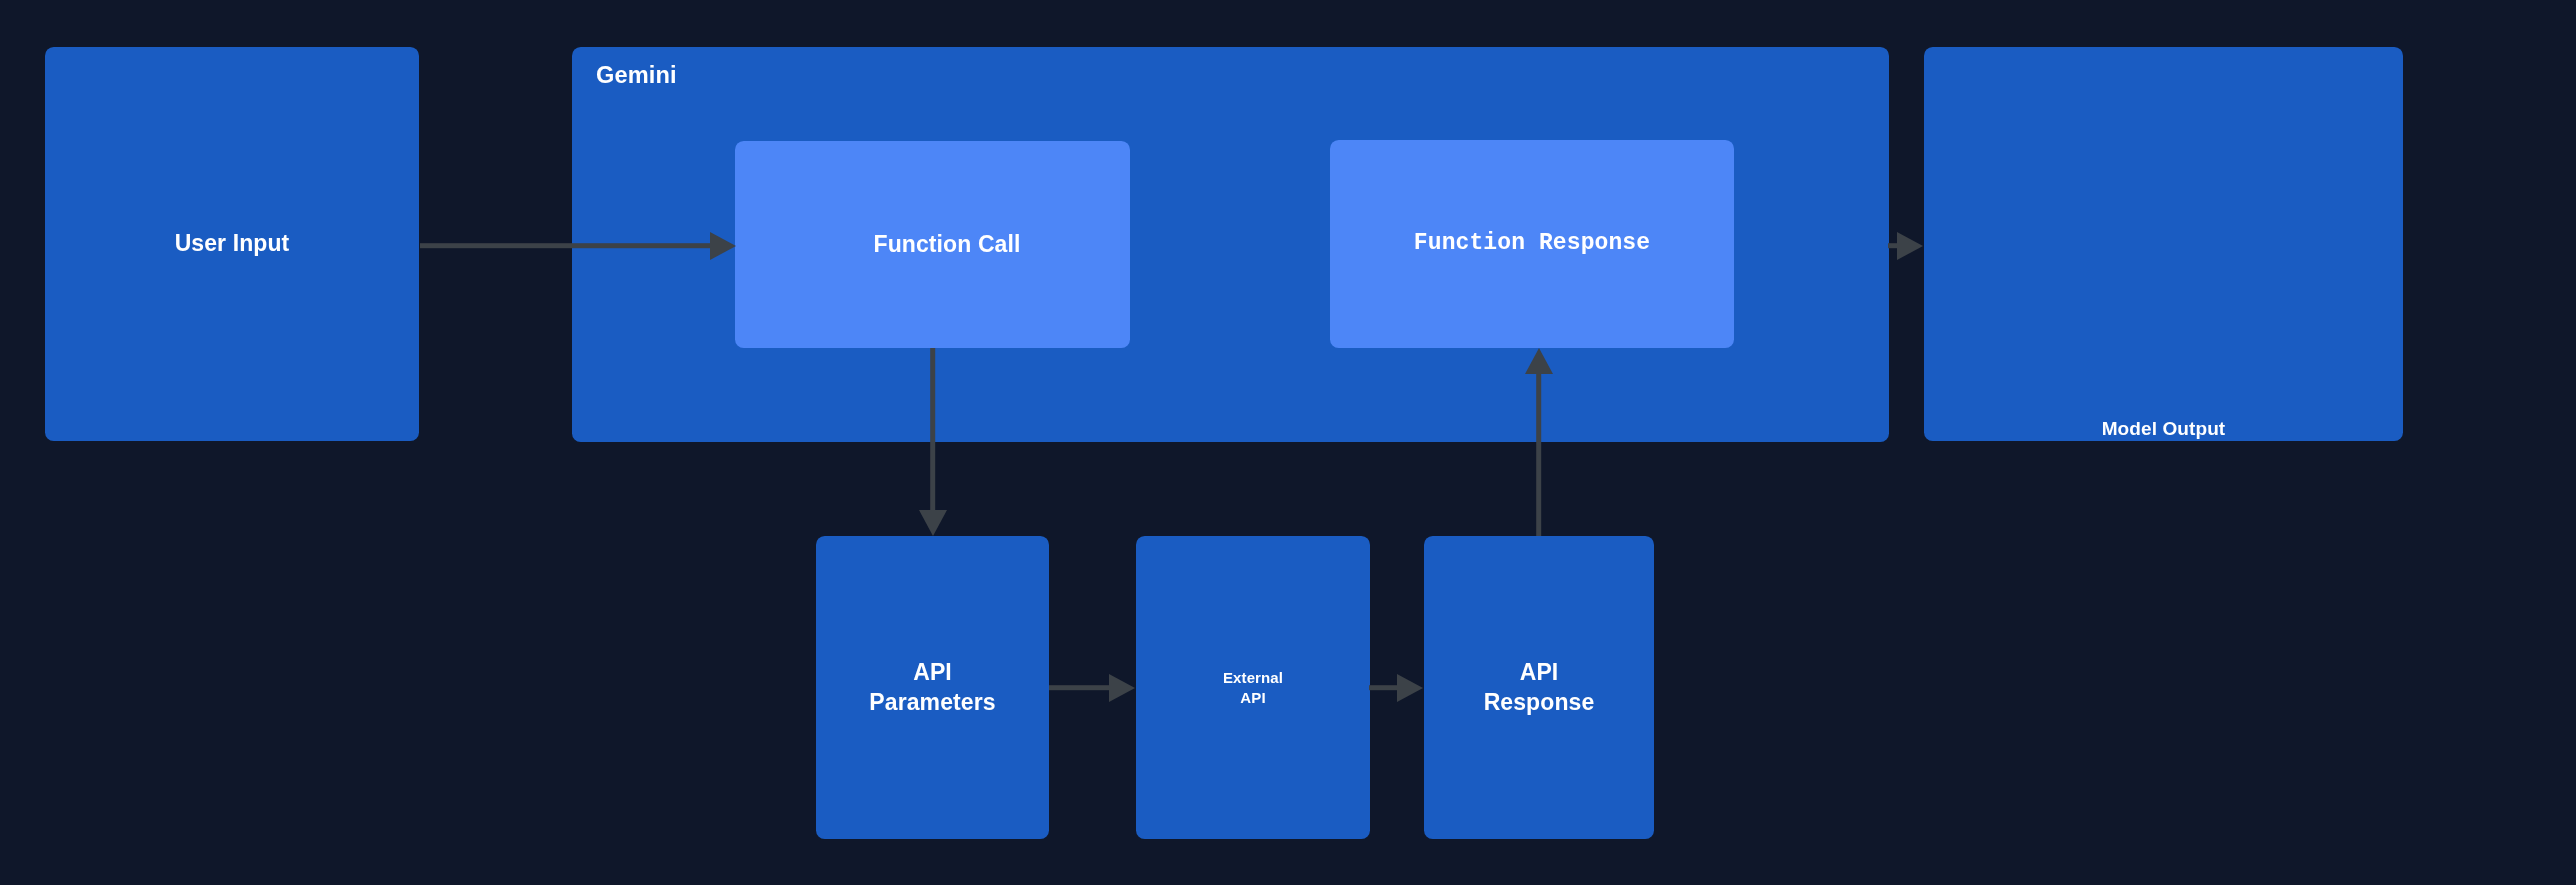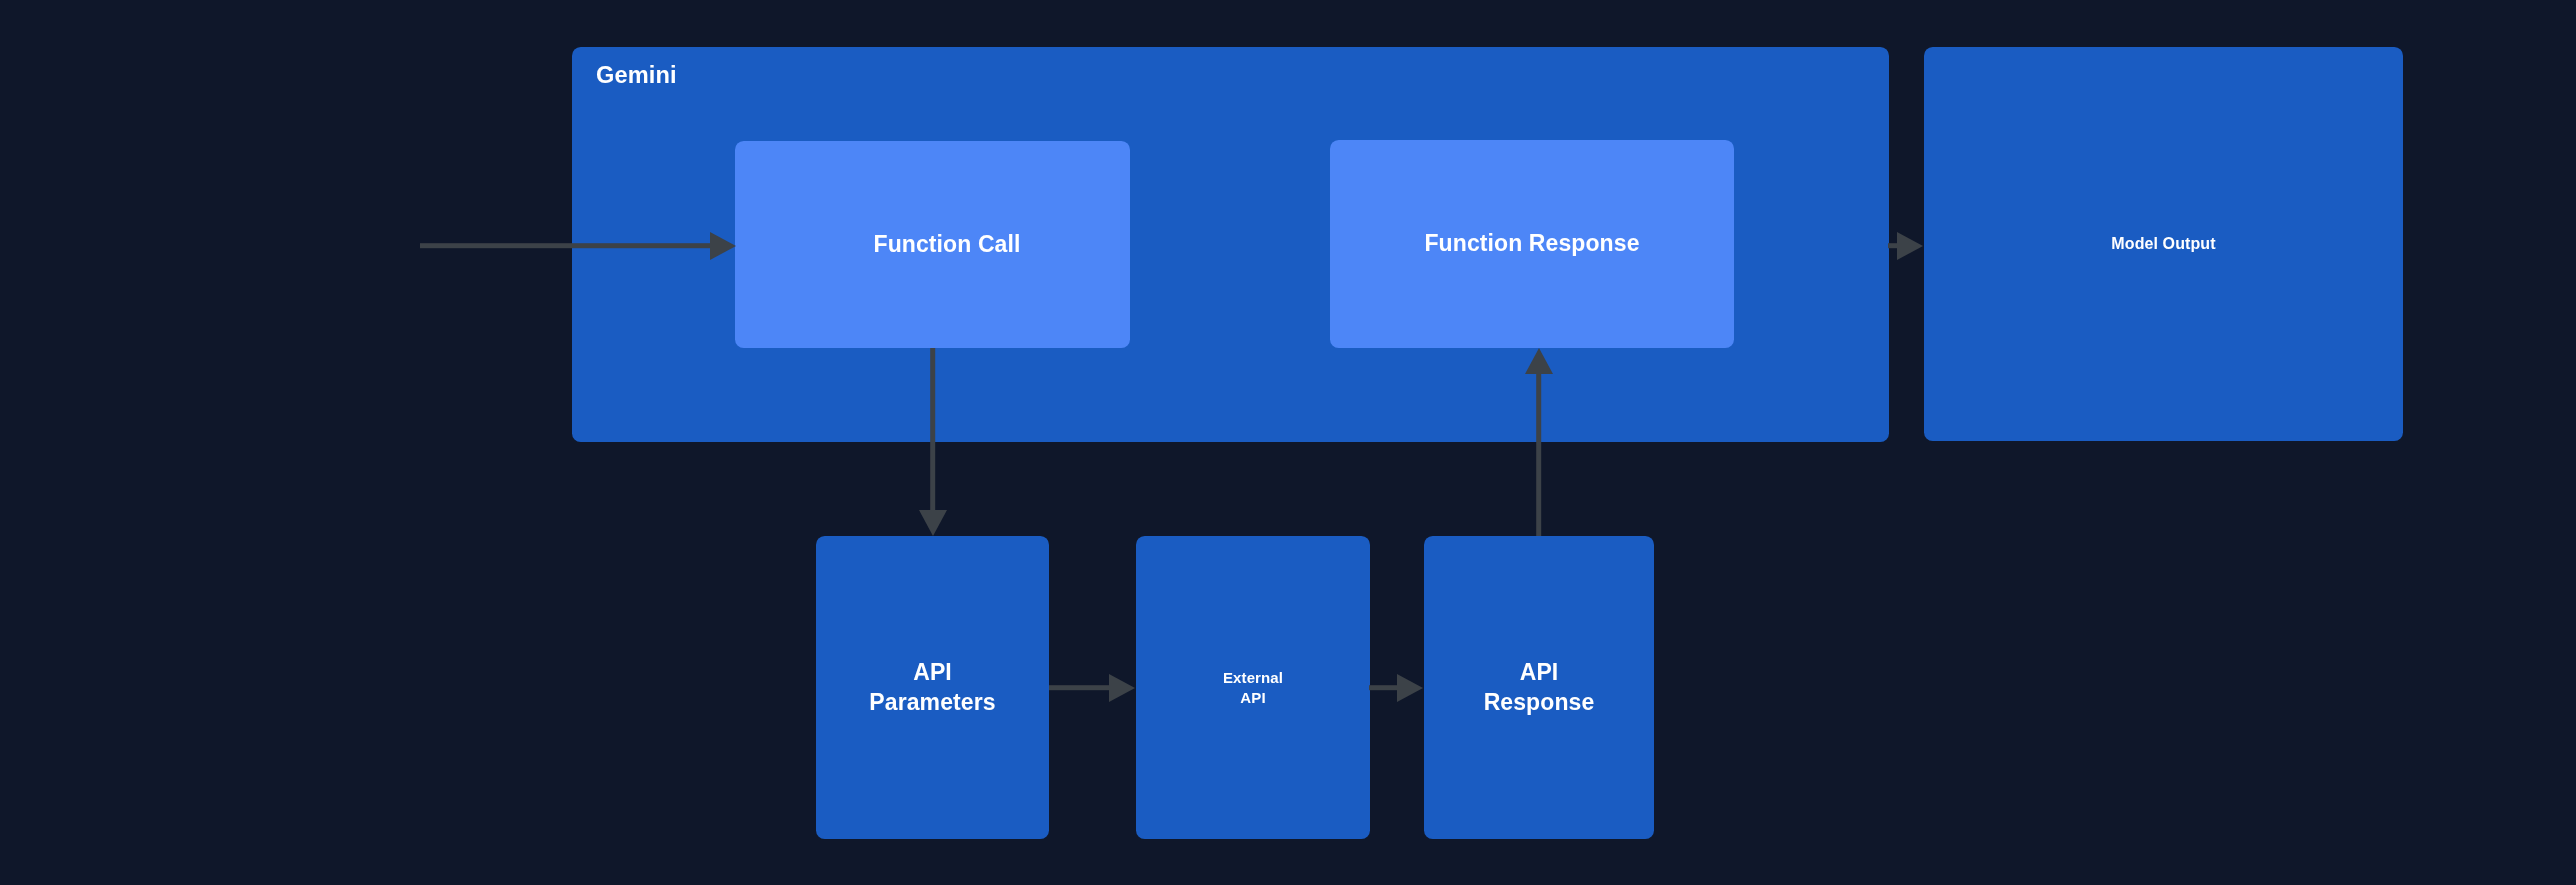--- a/index.html
+++ b/index.html
@@ -95,30 +95,33 @@
 </style>
 </head>
 <body>
 
 <div id="canvas">
 
   <div class="group" style="left:572px; top:47px; width:1317px; height:395px;">
   </div>
   <div class="group-label" style="left:596px; top:62px;">Gemini</div>
 
+  <div class="node node-outer" style="left:45px; top:47px; width:374px; height:394px; font-size:23px;">
+    <span>User Input</span>
+  </div>
 
-  <div class="node node-outer" style="left:1924px; top:47px; width:479px; height:394px; font-size:16px;">
+  <div class="node node-outer" style="left:1924px; top:47px; width:479px; height:394px; font-size:19px;align-items:flex-end;">
     <span>Model Output</span>
   </div>
 
   <div class="node node-inner" style="left:735px; top:141px; width:395px; height:207px; font-size:23px;padding-left:29px;">
     <span>Function Call</span>
   </div>
 
-  <div class="node node-inner" style="left:1330px; top:140px; width:404px; height:208px; font-size:23px;">
+  <div class="node node-inner" style="left:1330px; top:140px; width:404px; height:208px; font-size:23px;font-family:Liberation Mono, monospace;">
     <span>Function Response</span>
   </div>
 
   <div class="node node-outer" style="left:816px; top:536px; width:233px; height:303px; font-size:23px; flex-direction:column;">
     <span>API</span>
     <span>Parameters</span>
   </div>
 
   <div class="node node-outer" style="left:1136px; top:536px; width:234px; height:303px; font-size:15px; flex-direction:column;">
     <span>External</span>

